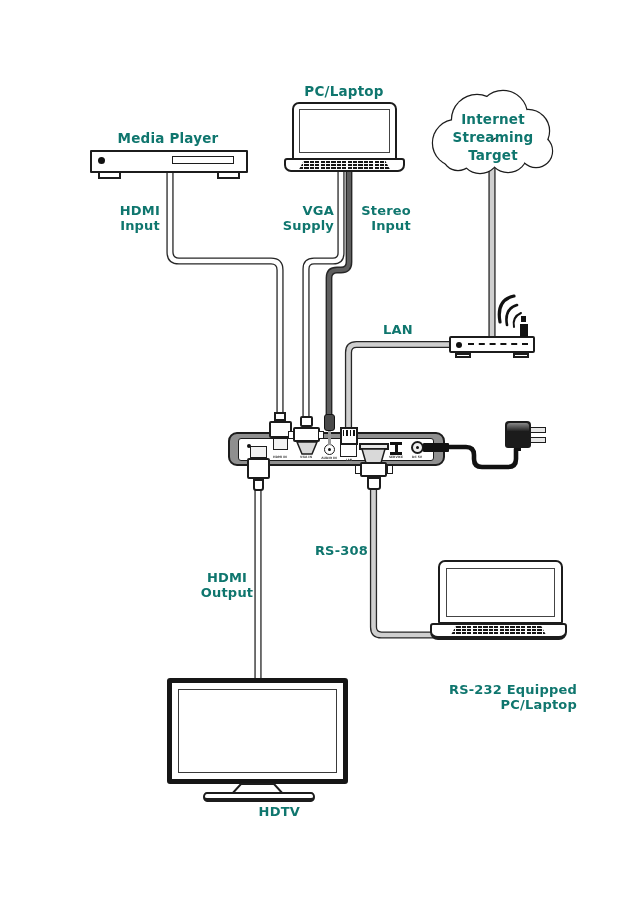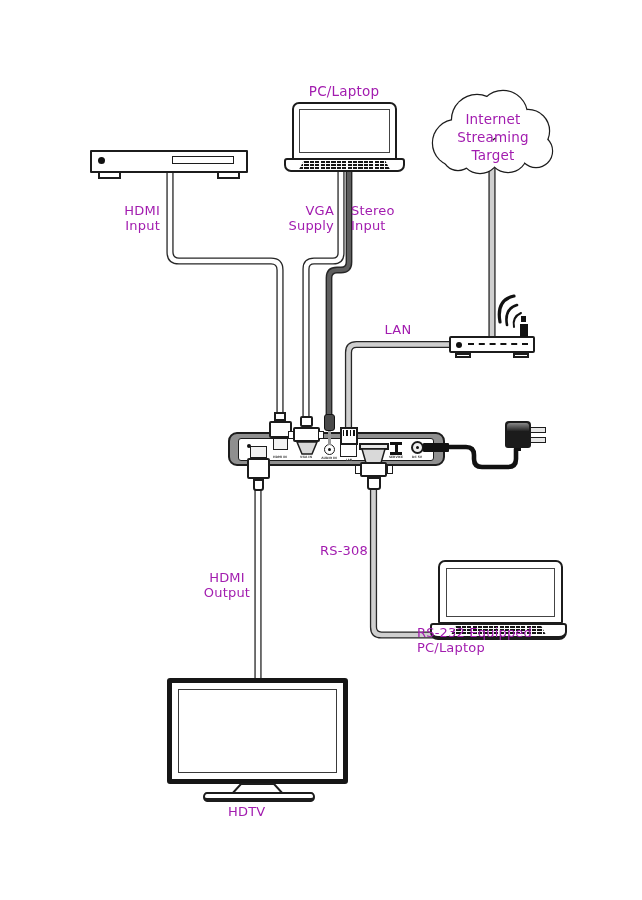--- a/index.html
+++ b/index.html
@@ -1,20 +1,20 @@
 <!DOCTYPE html>
 <html><head>
 <meta charset="utf-8">
 <style>
   html,body{margin:0;padding:0;background:#fff;}
   .canvas{position:relative;width:642px;height:900px;background:#fff;overflow:hidden;
           font-family:"DejaVu Sans","Liberation Sans",sans-serif;}
   .abs{position:absolute;box-sizing:border-box;}
   .layer{position:absolute;left:0;top:0;}
-  .label{position:absolute;box-sizing:border-box;font-weight:400;color:#a21caf;
+  .label{position:absolute;box-sizing:border-box;font-weight:700;color:#0f766e;
          font-size:13px;line-height:15px;white-space:pre-line;letter-spacing:.2px;}
   .tiny{position:absolute;font-size:3px;line-height:3px;font-weight:700;color:#444;
         text-align:center;transform:translateX(-50%);white-space:pre-line;}
   .outl{border:2px solid #1c1c1c;background:#fff;}
   .kb{background-image:
       repeating-linear-gradient(90deg, rgba(255,255,255,0) 0 4.2px, #fbfbfb 4.2px 5.4px),
       repeating-linear-gradient(180deg, #141414 0 2.3px, #fbfbfb 2.3px 3.1px);
       clip-path:polygon(5% 0,95% 0,100% 100%,0 100%);}
 </style>
 </head>
@@ -86,41 +86,42 @@
       </g>
     </g>
 
     <g fill="none" stroke="#111" stroke-linecap="round">
       <path d="M514,327 Q512,317 521,313" stroke-width="2"></path>
       <path d="M507,325 Q504,309 517,305" stroke-width="2.6"></path>
       <path d="M500,322 Q496,300 514,296" stroke-width="3.2"></path>
     </g>
   </svg>
 
+  <div class="label" style="left:88px;top:131px;width:160px;text-align:center;font-size:13.5px;">Media Player</div>
   <div class="abs outl" style="left:90px;top:150px;width:158px;height:23px;border-radius:1px;"></div>
   <div class="abs" style="left:98px;top:157px;width:7px;height:7px;border-radius:50%;background:#111;"></div>
   <div class="abs" style="left:172px;top:156px;width:62px;height:8px;border:1.5px solid #1c1c1c;background:#fff;"></div>
   <div class="abs outl" style="left:98px;top:171px;width:23px;height:8px;"></div>
   <div class="abs outl" style="left:217px;top:171px;width:23px;height:8px;"></div>
 
   <div class="label" style="left:294px;top:84px;width:100px;text-align:center;font-size:13.5px;">PC/Laptop</div>
   <div class="abs" style="left:292px;top:102px;width:105px;height:58px;border:2.5px solid #1c1c1c;border-radius:7px 7px 2px 2px;background:#fff;"></div>
   <div class="abs" style="left:299px;top:109px;width:91px;height:44px;border:1.5px solid #444;background:#fff;"></div>
   <div class="abs" style="left:284px;top:158px;width:121px;height:14px;border:2.5px solid #1c1c1c;border-radius:3px 3px 7px 7px;background:#fff;"></div>
   <div class="abs kb" style="left:299px;top:161px;width:91px;height:8.5px;"></div>
 
   <div class="label" style="left:443px;top:110px;width:100px;text-align:center;font-size:13.5px;line-height:18px;">Internet
 Streaming
 Target</div>
 
   <div class="label" style="left:98px;top:203px;width:62px;text-align:right;">HDMI
 Input</div>
   <div class="label" style="left:282px;top:203px;width:52px;text-align:right;">VGA
 Supply</div>
-  <div class="label" style="left:351px;top:203px;width:60px;text-align:left;">Stereo
+  <div class="label" style="left:351px;top:203px;width:60px;text-align:right;">Stereo
 Input</div>
   <div class="label" style="left:380px;top:322px;width:36px;text-align:center;">LAN</div>
   <div class="label" style="left:310px;top:543px;width:58px;text-align:right;">RS-308</div>
   <div class="label" style="left:187px;top:570px;width:80px;text-align:center;">HDMI
 Output</div>
 
   <div class="abs outl" style="left:449px;top:336px;width:86px;height:17px;border-radius:2px;"></div>
   <div class="abs" style="left:456px;top:341.5px;width:6px;height:6px;border-radius:50%;background:#111;"></div>
   <div class="abs" style="left:468px;top:343px;width:60px;border-top:2px dashed #111;"></div>
   <div class="abs outl" style="left:455px;top:353px;width:16px;height:5px;"></div>
@@ -185,24 +186,24 @@
   <div class="abs" style="left:514px;top:446px;width:7px;height:5px;background:#111;"></div>
   <div class="abs" style="left:505px;top:421px;width:26px;height:27px;background:#1b1b1b;border-radius:4px 4px 3px 3px;"></div>
   <div class="abs" style="left:507px;top:423px;width:22px;height:8px;background:linear-gradient(#888,#222);border-radius:3px 3px 0 0;"></div>
   <div class="abs" style="left:530px;top:426.5px;width:16px;height:6px;background:#e6e6e6;border:1.5px solid #1c1c1c;"></div>
   <div class="abs" style="left:530px;top:437px;width:16px;height:6px;background:#e6e6e6;border:1.5px solid #1c1c1c;"></div>
 
   <div class="abs" style="left:438px;top:560px;width:125px;height:64px;border:2.5px solid #1c1c1c;border-radius:7px 7px 2px 2px;background:#fff;"></div>
   <div class="abs" style="left:446px;top:568px;width:109px;height:49px;border:1.5px solid #444;background:#fff;"></div>
   <div class="abs" style="left:430px;top:623px;width:137px;height:17px;border:2.5px solid #1c1c1c;border-bottom-width:4px;border-radius:3px 3px 8px 8px;background:#fff;"></div>
   <div class="abs kb" style="left:451px;top:626px;width:95px;height:9px;"></div>
-  <div class="label" style="left:417px;top:625px;width:160px;text-align:left;">RS-232 Equipped
+  <div class="label" style="left:417px;top:682px;width:160px;text-align:right;">RS-232 Equipped
 PC/Laptop</div>
 
   <div class="abs" style="left:167px;top:678px;width:181px;height:106px;border:5px solid #161616;border-radius:3px;background:#fff;"></div>
   <div class="abs" style="left:178px;top:689px;width:159px;height:84px;border:1.5px solid #3a3a3a;background:#fff;"></div>
   <svg class="abs" style="left:225px;top:783px;" width="65" height="14" viewBox="0 0 65 14">
     <polygon points="16,1 49,1 60,13 5,13" fill="#fff" stroke="#1c1c1c" stroke-width="2"></polygon>
   </svg>
   <div class="abs" style="left:203px;top:792px;width:112px;height:10px;border:2px solid #1c1c1c;border-bottom-width:4px;background:#fff;border-radius:4px/5px;"></div>
-  <div class="label" style="left:228px;top:804px;width:80px;text-align:left;">HDTV</div>
+  <div class="label" style="left:220px;top:804px;width:80px;text-align:right;">HDTV</div>
 
 </div>
 
 </body></html>

